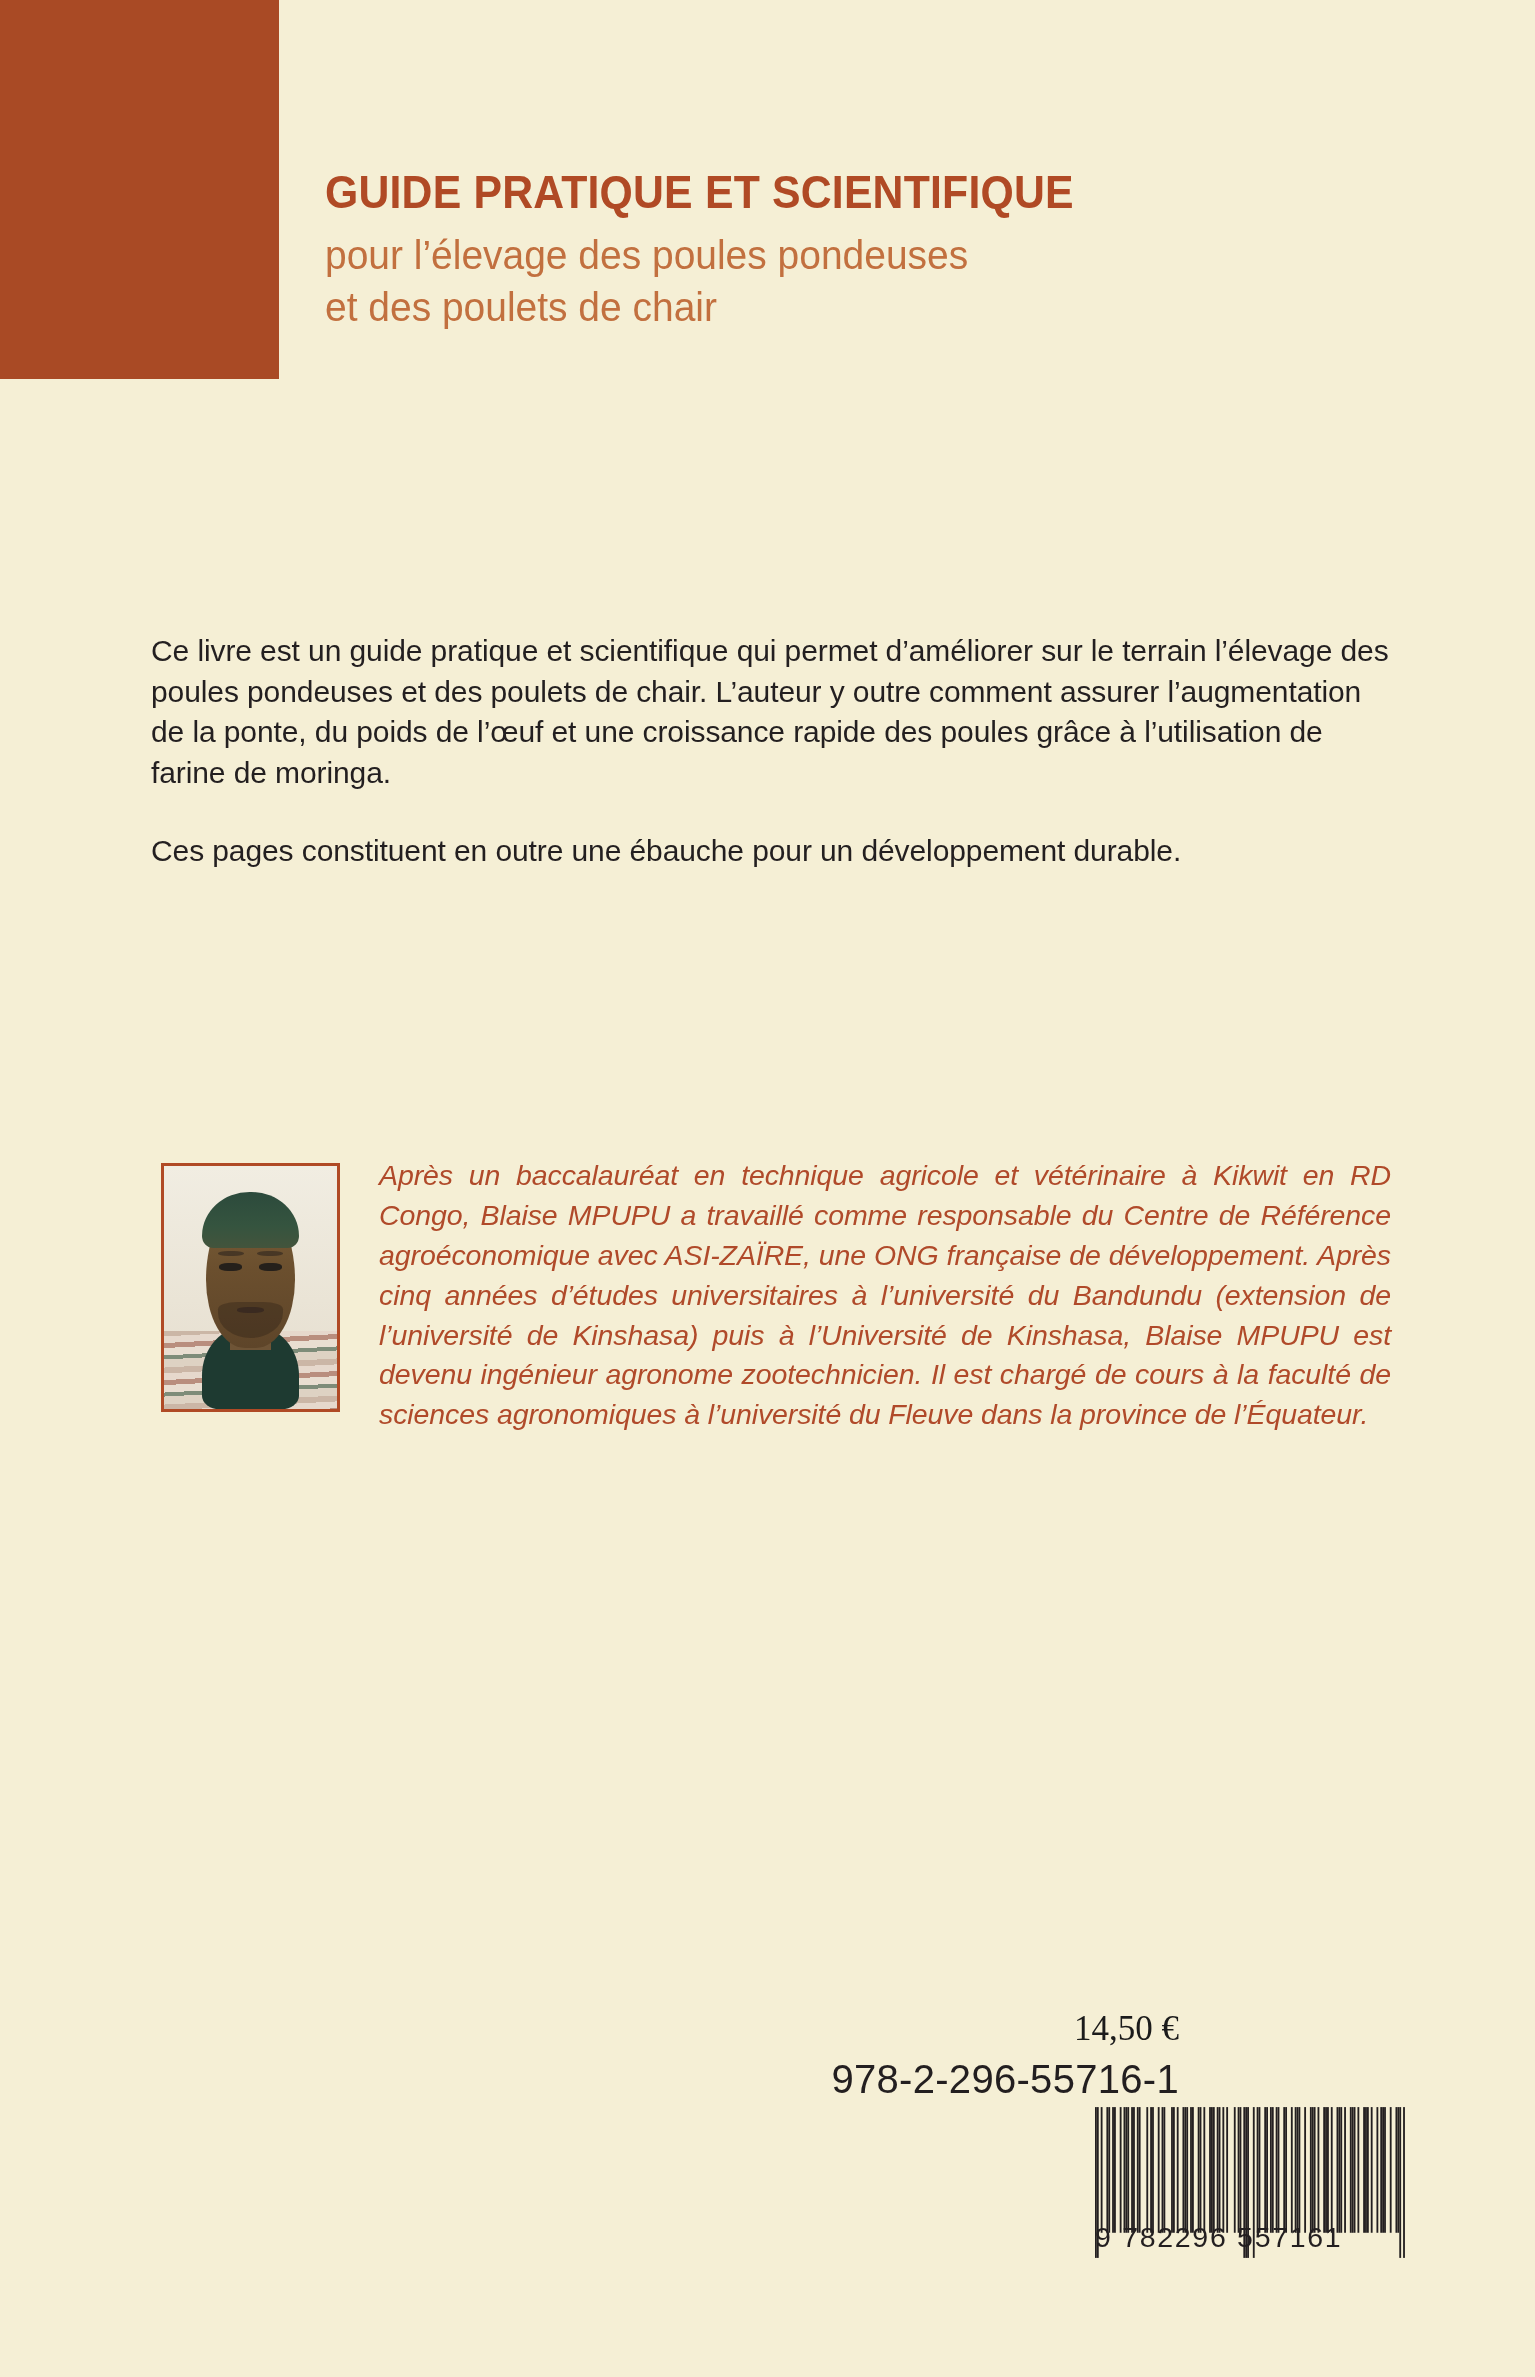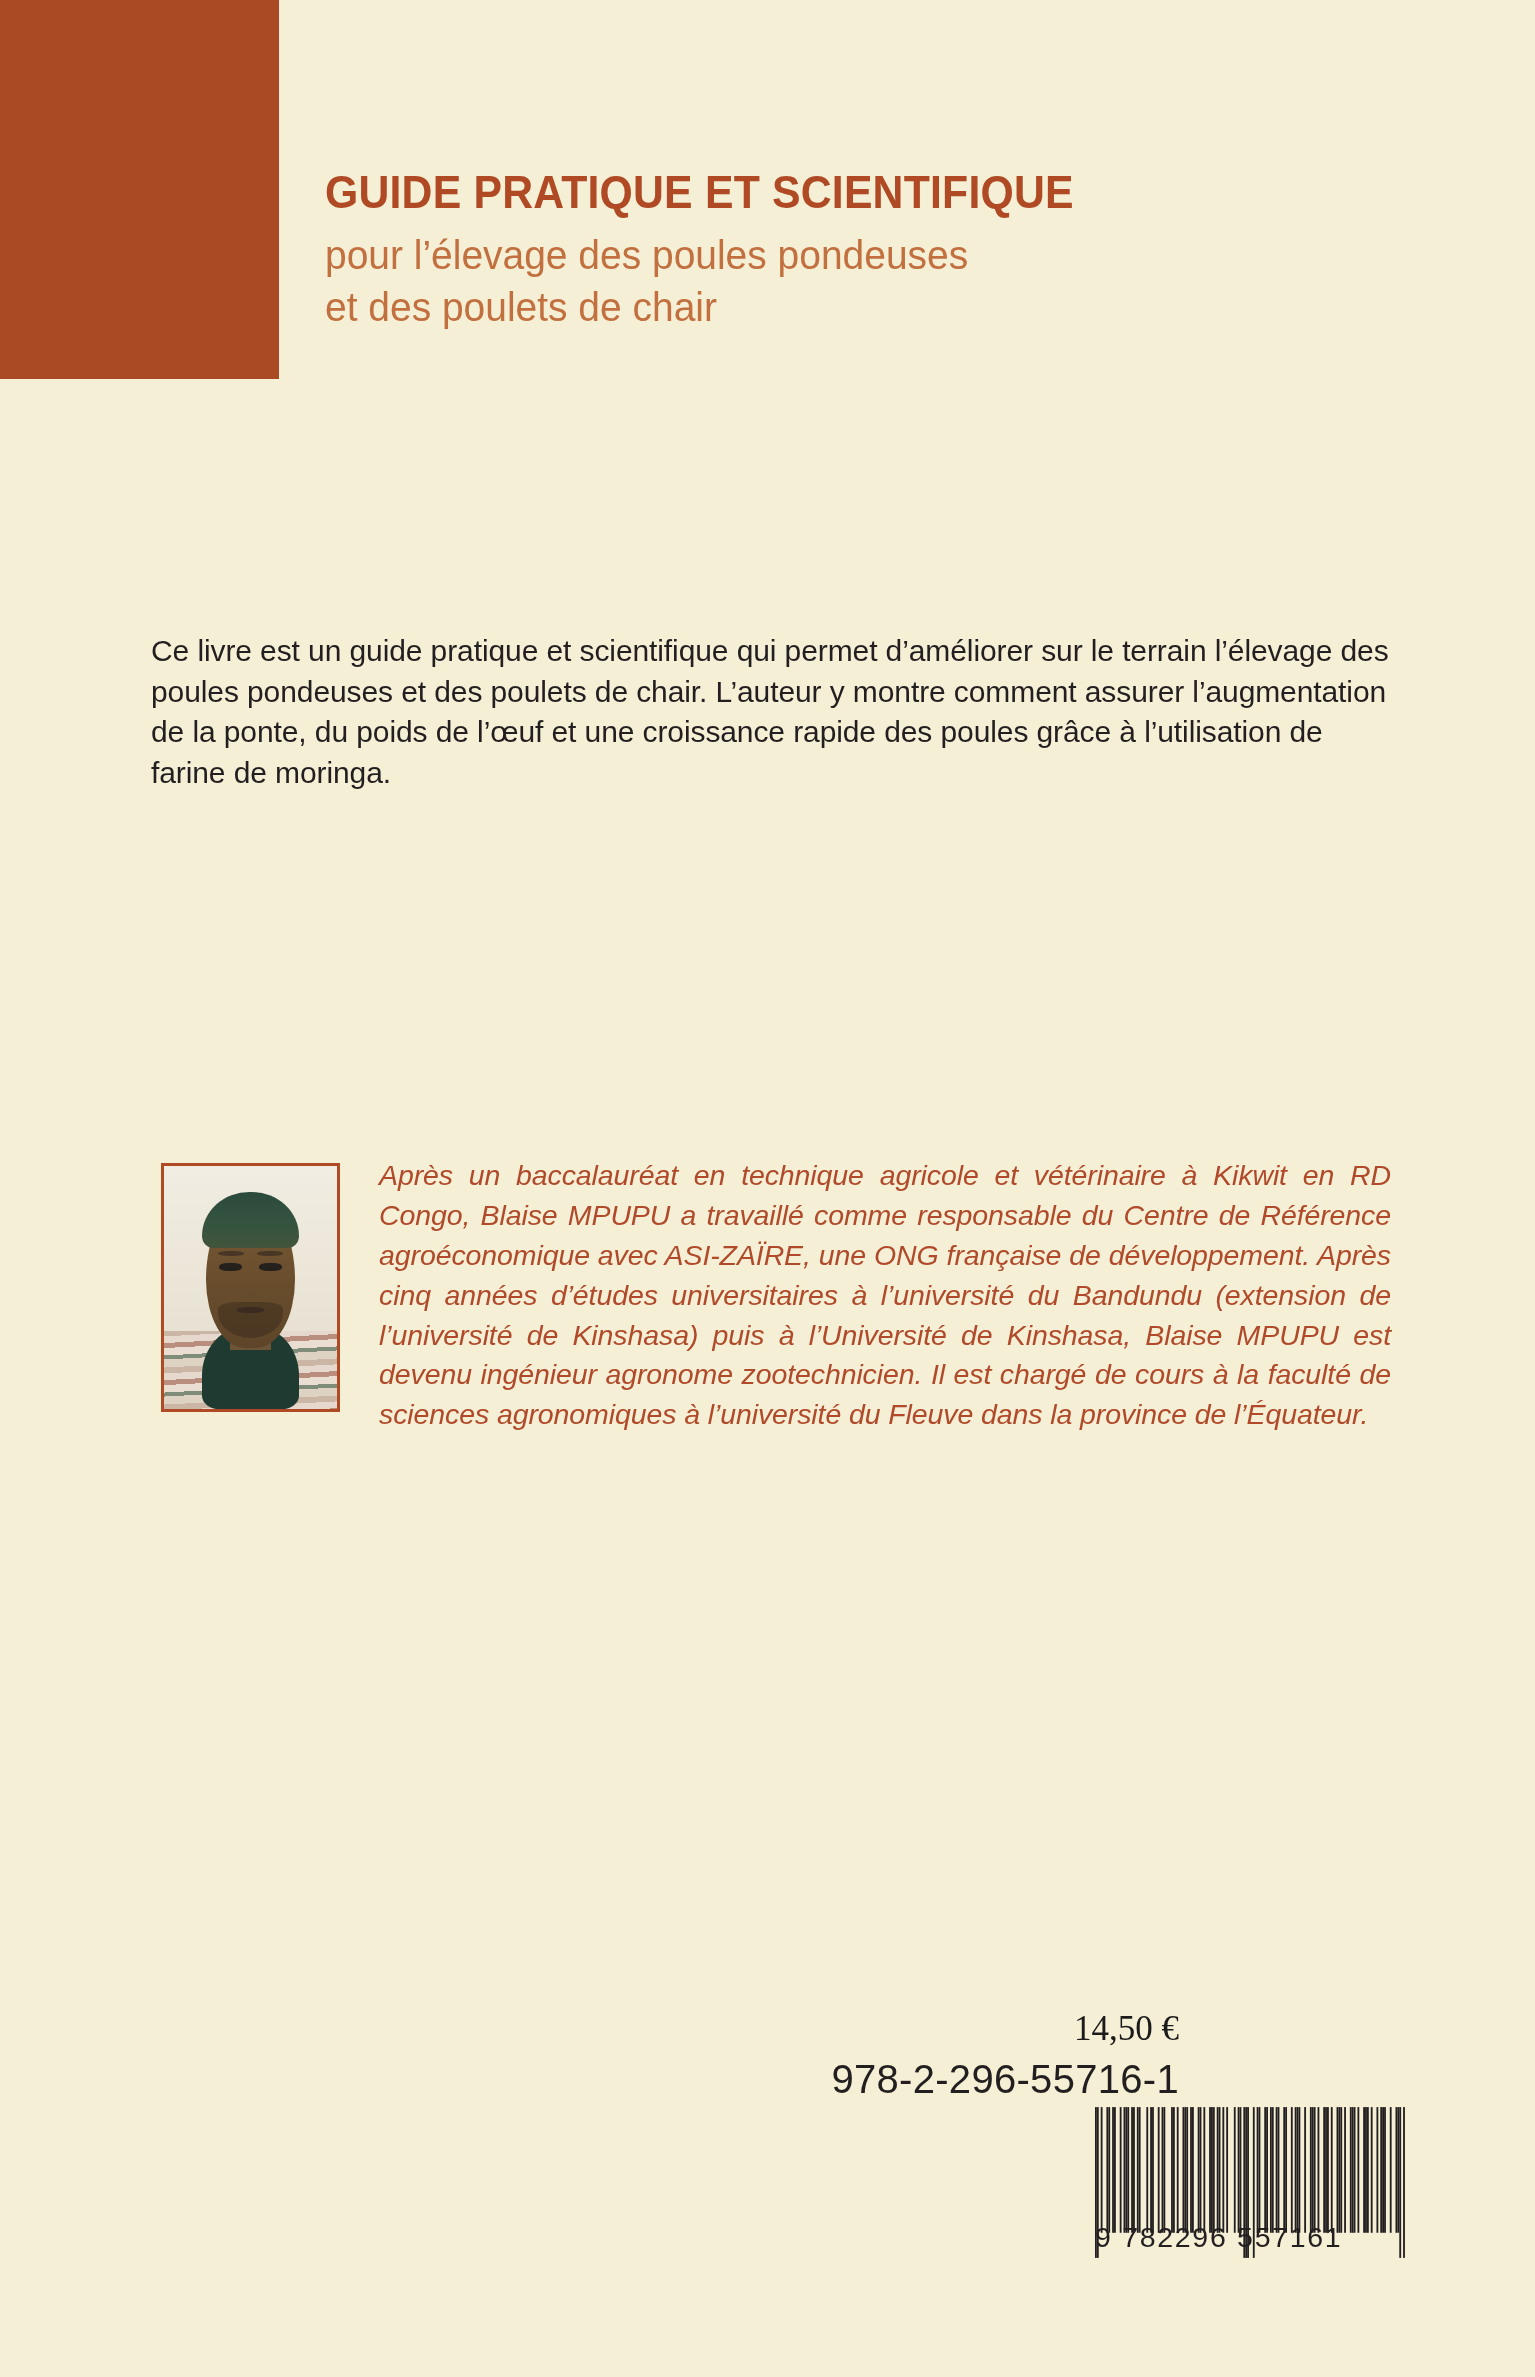--- a/index.html
+++ b/index.html
@@ -169,21 +169,22 @@
 
   <div class="corner-block"></div>
 
   <div class="title-area">
     <div class="main-title">GUIDE PRATIQUE ET SCIENTIFIQUE</div>
     <div class="subtitle-line">pour l’élevage des poules pondeuses</div>
     <div class="subtitle-line">et des poulets de chair</div>
   </div>
 
   <div class="blurb">
-    <p>Ce livre est un guide pratique et scientifique qui permet d’améliorer sur le terrain l’élevage des poules pondeuses et des poulets de chair. L’auteur y montre comment assurer l’augmentation de la ponte, du poids de l’œuf et une croissance rapide des poules grâce à l’utilisation de farine de moringa.</p>
+    <p>Ce livre est un guide pratique et scientifique qui permet d’améliorer sur le terrain l’élevage des poules pondeuses et des poulets de chair. L’auteur y outre comment assurer l’augmentation de la ponte, du poids de l’œuf et une croissance rapide des poules grâce à l’utilisation de farine de moringa.</p>
+    <p>Ces pages constituent en outre une ébauche pour un développement durable.</p>
   </div>
 
   <div class="bio">
     <div class="portrait">
       <div class="ph-bg"></div>
       <div class="ph-shoulders"></div>
       <div class="ph-collar"></div>
       <div class="ph-neck"></div>
       <div class="ph-head"></div>
       <div class="ph-hair"></div>

